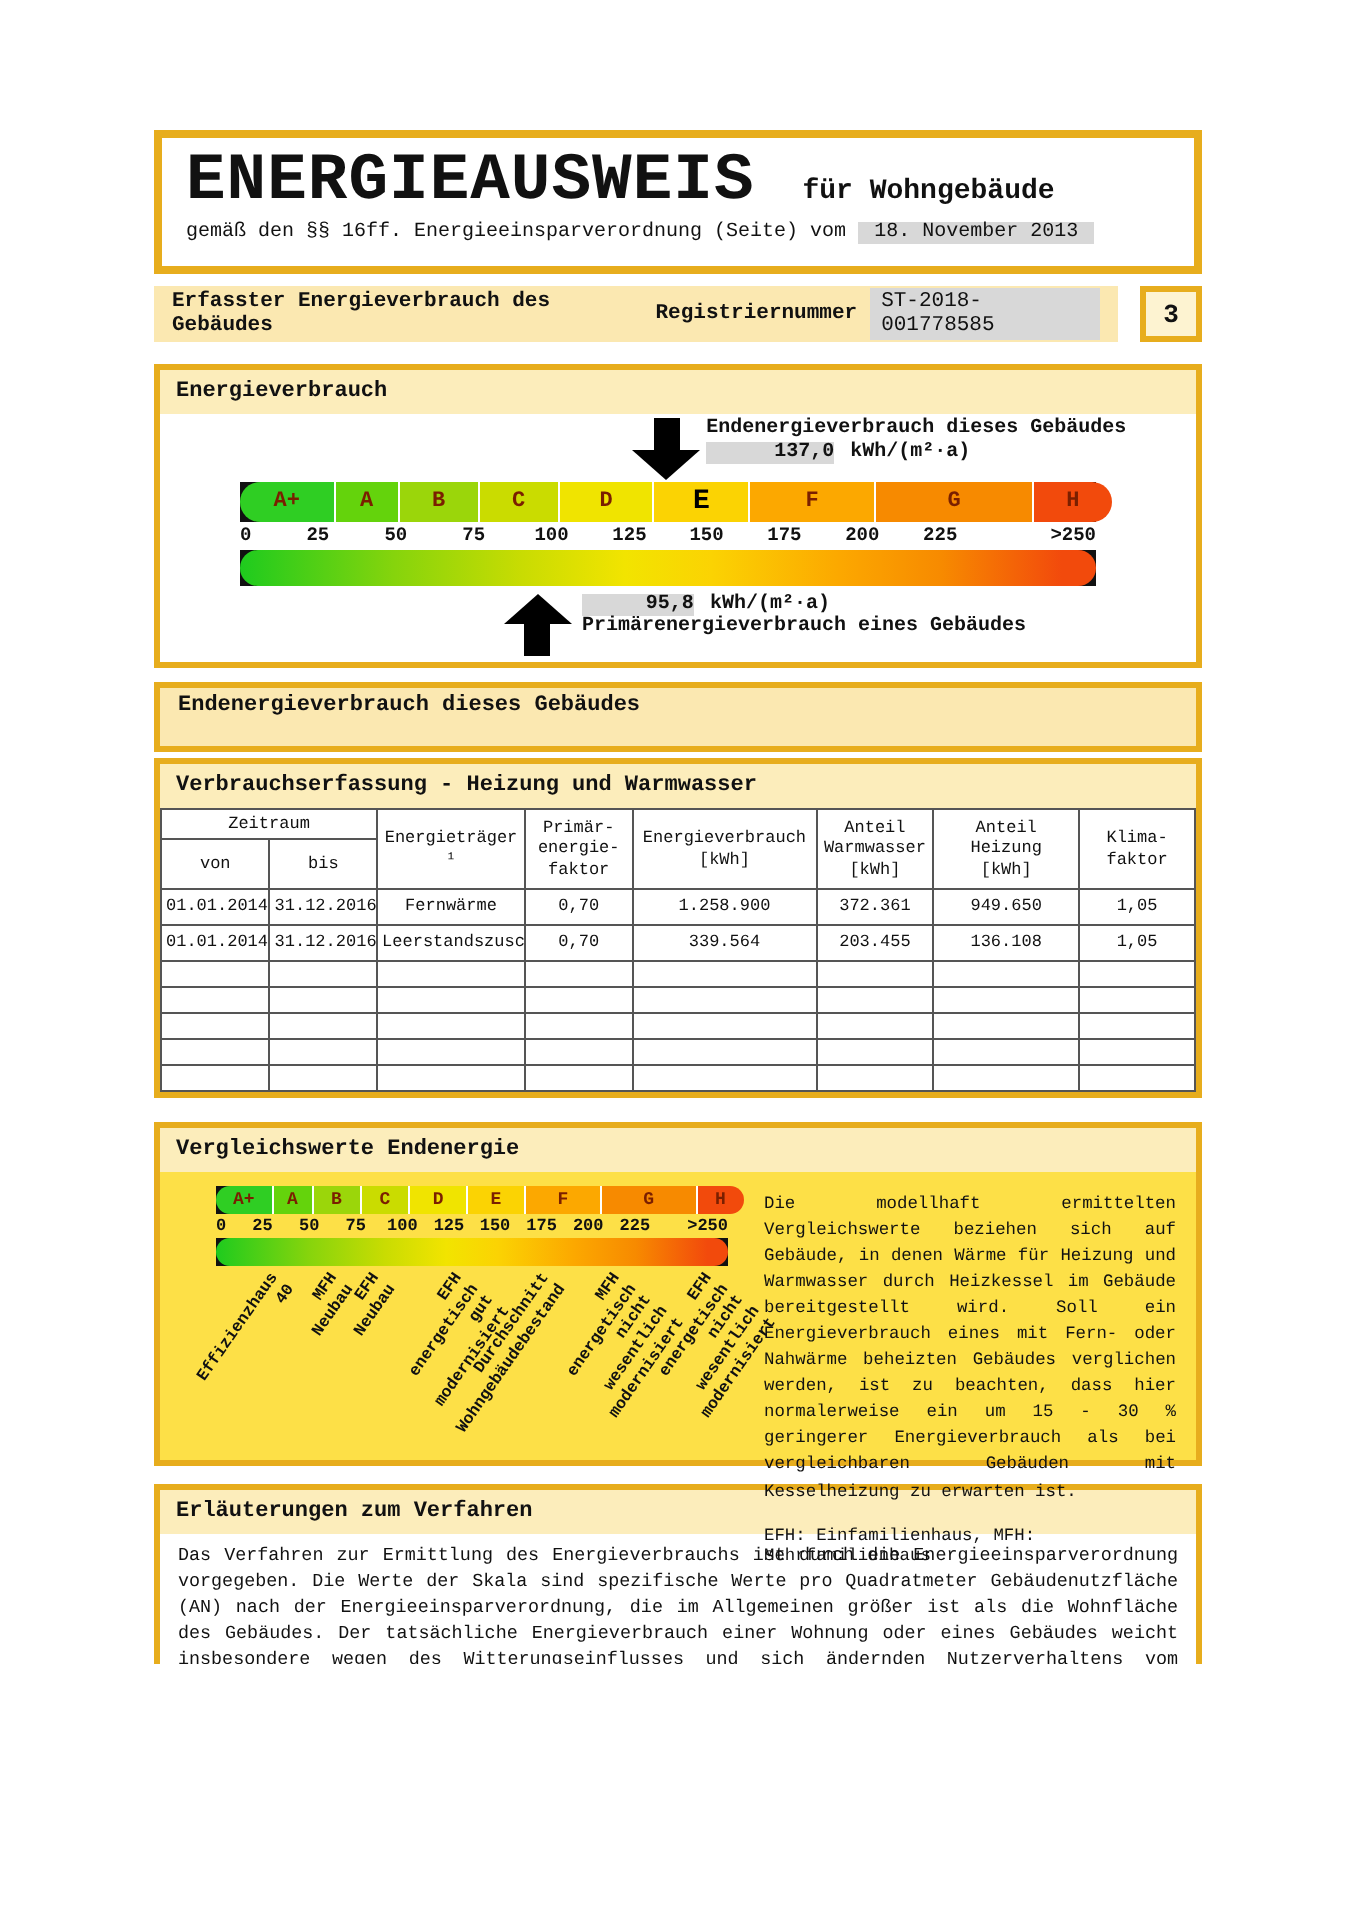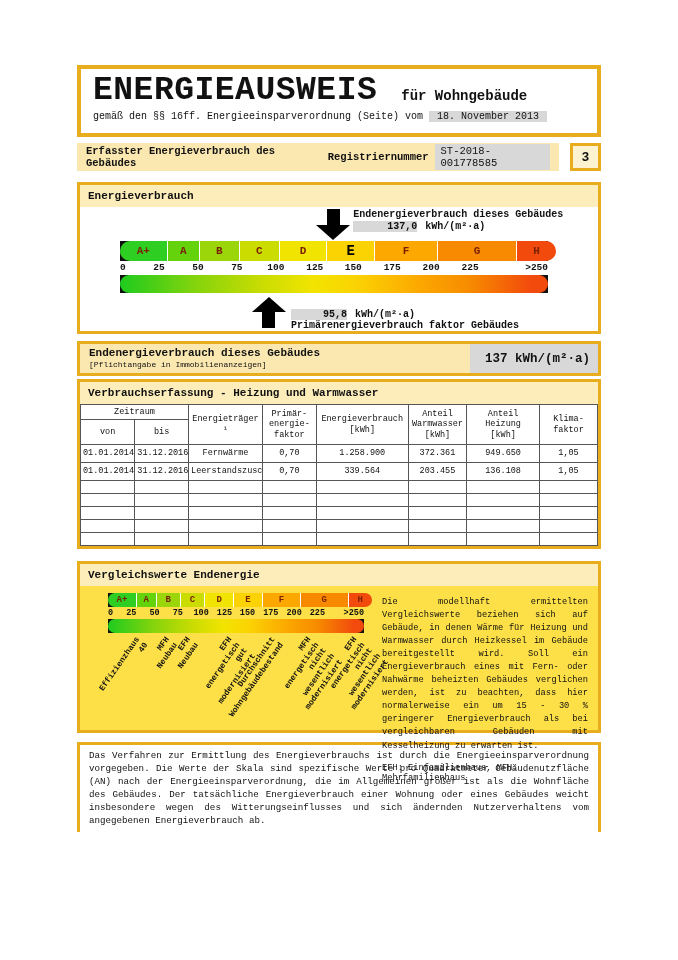--- a/index.html
+++ b/index.html
@@ -185,38 +185,36 @@
               <span class="tick last" style="left: 100%;">&gt;250</span>
             </div>
           <div class="grad-bar">
               <div class="grad-inner"></div>
             </div>
           <div class="anno-bot">
             <div class="arrow" style="top: 4px; transform: translateX(-50%); left: 34.8%;" id="arrow-pri">
               <div class="head-up"></div>
               <div class="stem"></div>
             </div>
-            <div class="anno-text" style="top: 16px; left: calc(34.8% + 22px);" id="anno-pri">
+            <div class="anno-text" style="top: 4px; left: calc(34.8% + 22px);" id="anno-pri">
               <div class="anno-line2" style="margin-top:0;">
                 <span class="value-box vb-pri">95,8</span>
                 <span>kWh/(m²·a)</span>
               </div>
-              <div class="anno-line1">Primärenergieverbrauch faktor Gebäudes</div>
+              <div class="anno-line1">Primärenergieverbrauch eines Gebäudes</div>
             </div>
           </div>
         </div>
       </div>
     </div>
 
     <div class="goldbox ee-box">
       <div class="ee-left">
         <div class="ee-title">Endenergieverbrauch dieses Gebäudes</div>
-        <div class="ee-sub">[Pflichtangabe in Immobilienanzeigen]</div>
-      </div>
-      <div class="ee-value">137 kWh/(m²·a)</div>
+      </div>
     </div>
 
     <div class="goldbox vt-box">
       <div class="sec-head">Verbrauchserfassung - Heizung und Warmwasser</div>
       <table class="vt">
         <colgroup>
           <col style="width:10.5%">
             <col style="width:10.4%">
             <col style="width:14.3%">
             <col style="width:10.4%">
@@ -400,18 +398,19 @@
             </div>
         </div>
         <div class="vg-textcol">
           <div class="vg-text">Die modellhaft ermittelten Vergleichswerte beziehen sich auf Gebäude, in denen Wärme für Heizung und Warmwasser durch Heizkessel im Gebäude bereitgestellt wird. Soll ein Energieverbrauch eines mit Fern- oder Nahwärme beheizten Gebäudes verglichen werden, ist zu beachten, dass hier normalerweise ein um 15 - 30 % geringerer Energieverbrauch als bei vergleichbaren Gebäuden mit Kesselheizung zu erwarten ist.</div>
           <div class="vg-abbrev">EFH: Einfamilienhaus, MFH: Mehrfamilienhaus</div>
         </div>
       </div>
     </div>
 
     <div class="goldbox ex-box">
+      <div class="sec-head">Erläuterungen zum Verfahren</div>
       <div class="ex-text">Das Verfahren zur Ermittlung des Energieverbrauchs ist durch die Energieeinsparverordnung vorgegeben. Die Werte der Skala sind spezifische Werte pro Quadratmeter Gebäudenutzfläche (AN) nach der Energieeinsparverordnung, die im Allgemeinen größer ist als die Wohnfläche des Gebäudes. Der tatsächliche Energieverbrauch einer Wohnung oder eines Gebäudes weicht insbesondere wegen des Witterungseinflusses und sich ändernden Nutzerverhaltens vom angegebenen Energieverbrauch ab.</div>
     </div>
 
 
   </div>
 </div>
 
 </body></html>

